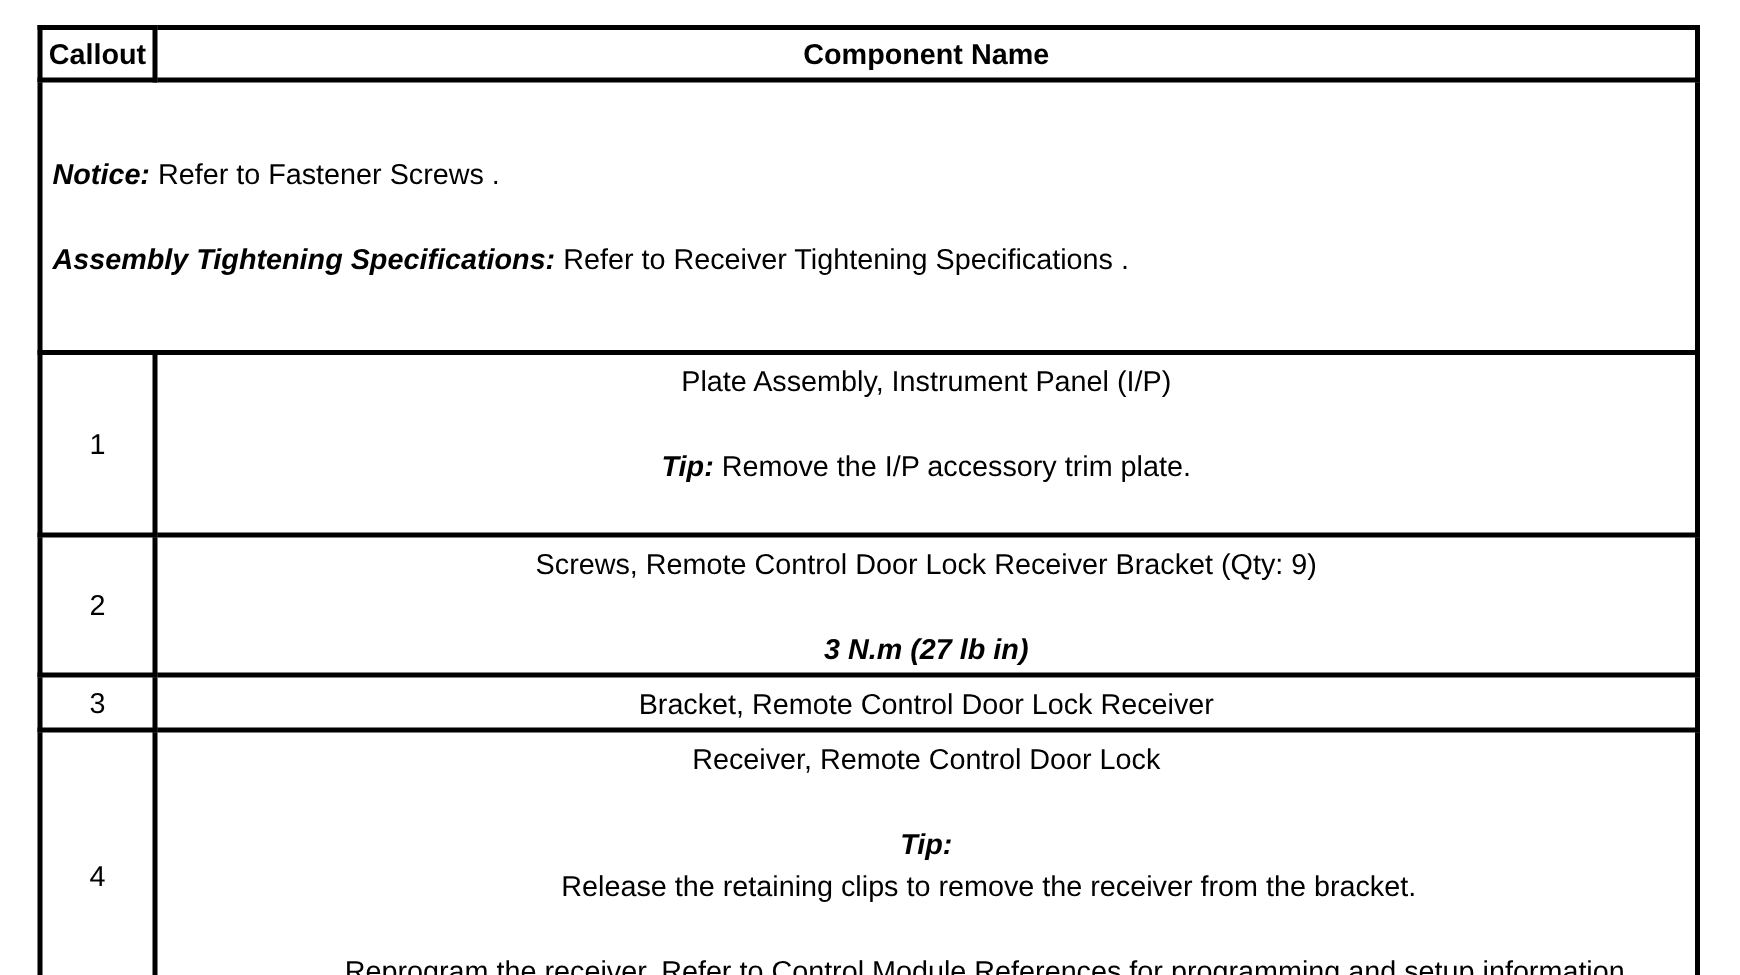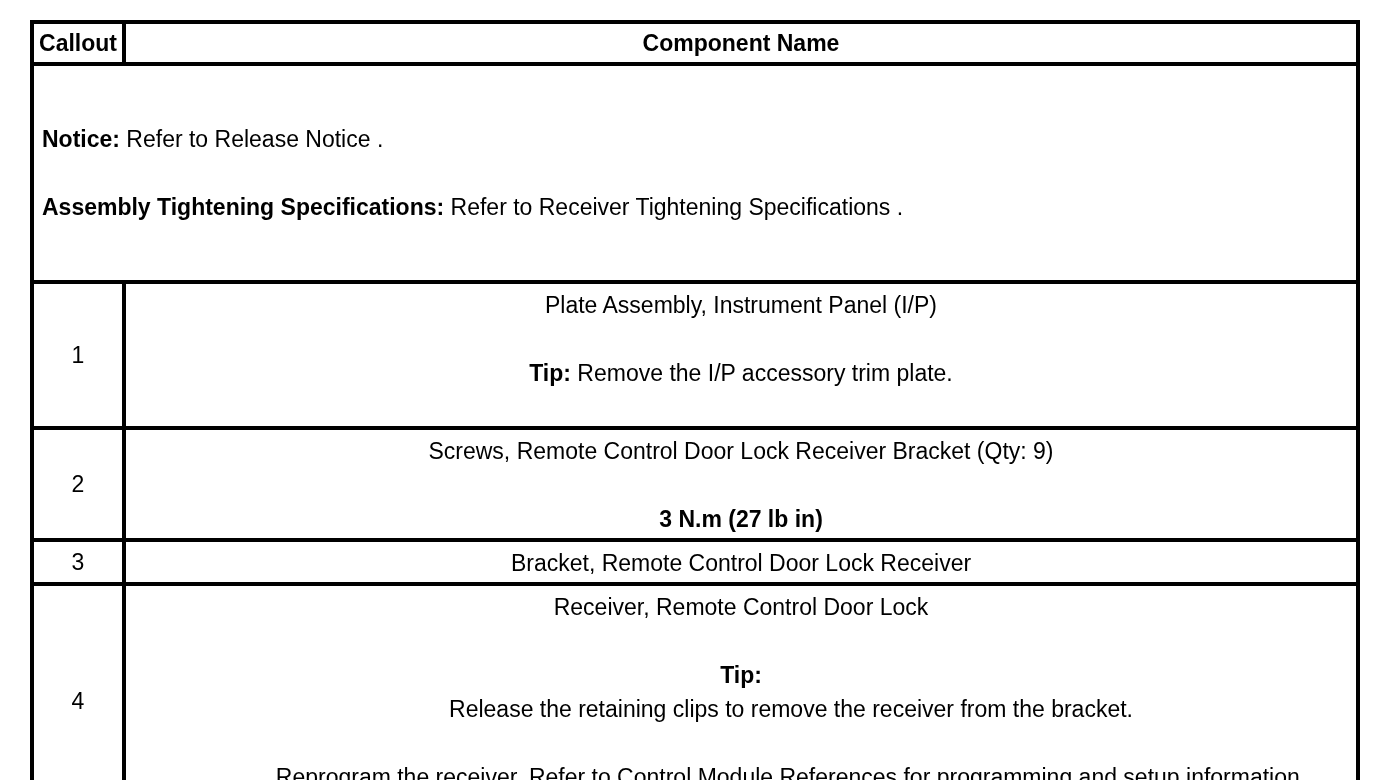--- a/index.html
+++ b/index.html
@@ -56,21 +56,21 @@
     padding: 56px 8px 0 8px;
     height: 158px;
   }
   .line {
     min-height: 34px;
     line-height: 34px;
     white-space: nowrap;
   }
   .line.blank { height: 34px; }
   .line.indent { margin-left: 100px; }
-  .bold { font-weight: bold; }
+  .bold { font-weight: bold; font-style: italic; }
   .h-notice  { height: 158px; }
   .h-row1    { height: 138px; }
   .h-row2    { height: 104px; }
   .h-row3    { height: 36px; }
   .h-row4    { height: 226px; }
 </style>
 </head>
 <body>
 
 <div class="page">
@@ -82,21 +82,21 @@
 
     <tbody>
         <tr>
       <th class="hdr">Callout</th>
       <th class="hdr">Component Name</th>
     </tr>
 
     <tr>
       <td class="notice-cell h-notice" colspan="2">
         <div class="line">
-          <span class="bold">Notice:</span><span> Refer to Release Notice .</span>
+          <span class="bold">Notice:</span><span> Refer to Fastener Screws .</span>
         </div>
         <div class="line blank"></div>
         <div class="line">
           <span class="bold">Assembly Tightening Specifications:</span><span> Refer to Receiver Tightening Specifications .</span>
         </div>
       </td>
     </tr>
 
     <tr>
       <td class="callout-cell h-row1">1</td>

